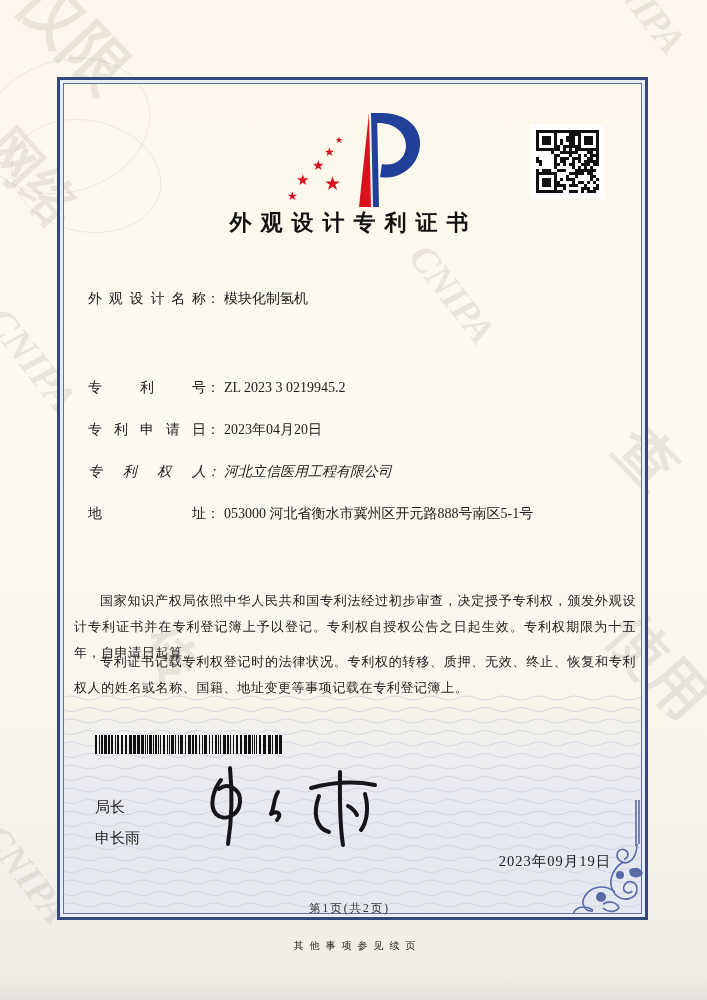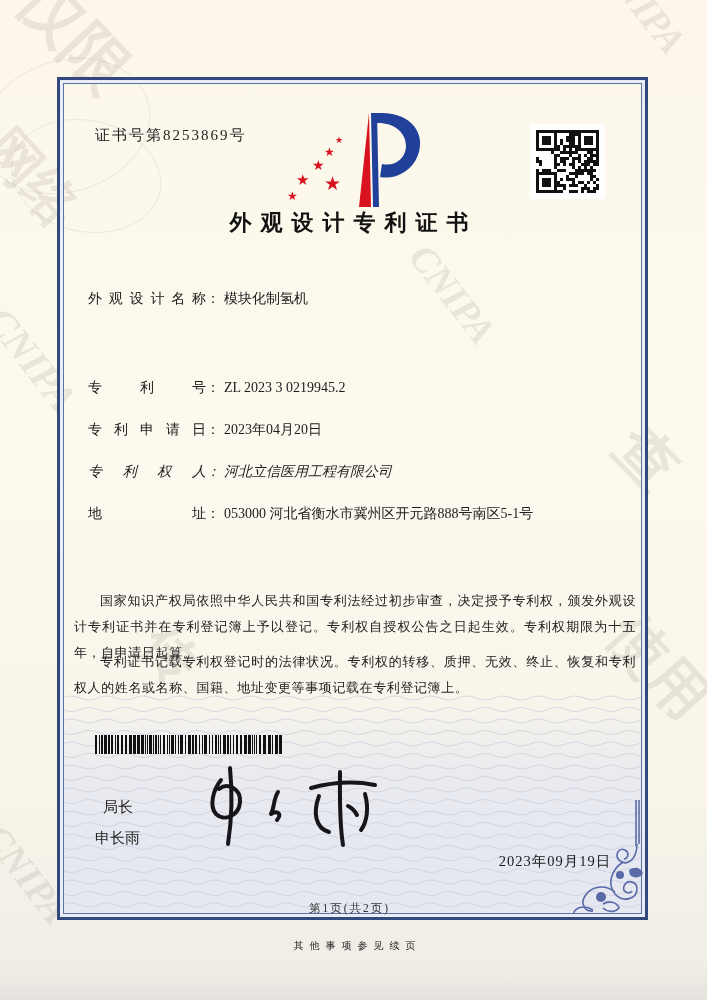--- a/index.html
+++ b/index.html
@@ -44,21 +44,21 @@
   .bodyp{position:absolute;left:74px;width:562px;font-size:13px;line-height:26px;color:#222;
          text-align:justify;text-indent:2em;letter-spacing:0.6px;z-index:3;margin:0;}
   .bp1{top:588px;} .bp2{top:649px;}
   
   .barcode{position:absolute;left:95px;top:735px;z-index:3;}
   
   .waves{position:absolute;left:62px;top:694px;width:581px;height:222px;overflow:hidden;z-index:2;
          background:linear-gradient(180deg,rgba(232,234,242,0) 0%,rgba(230,232,241,0.75) 35%,#e6e8f1 70%);}
   .waves svg{display:block;}
   
-  .sig-title{position:absolute;left:103px;top:798px;font-size:15px;color:#222;z-index:4;
+  .sig-title{position:absolute;left:95px;top:798px;font-size:15px;color:#222;z-index:4;
              font-family:"Liberation Sans","DejaVu Sans",sans-serif;}
   .sig-name{position:absolute;left:95px;top:829px;font-size:15px;color:#222;z-index:4;
             font-family:"Liberation Sans","DejaVu Sans",sans-serif;}
   .sig-hand{position:absolute;left:183px;top:758px;z-index:4;}
   .issue-date{position:absolute;left:455px;top:852px;width:200px;text-align:center;
               font-size:14.5px;letter-spacing:1px;color:#1b1b1b;z-index:4;}
   .flourish{position:absolute;left:573px;top:800px;z-index:4;}
   
   .page-num{position:absolute;left:57px;top:901px;width:585px;text-align:center;font-size:11.5px;
             letter-spacing:2px;color:#333;z-index:4;}
@@ -102,21 +102,20 @@
         <path d="M0 176.5 q9 4 18 0 q9 -4 18 0 q9 4 18 0 q9 -4 18 0 q9 4 18 0 q9 -4 18 0 q9 4 18 0 q9 -4 18 0 q9 4 18 0 q9 -4 18 0 q9 4 18 0 q9 -4 18 0 q9 4 18 0 q9 -4 18 0 q9 4 18 0 q9 -4 18 0 q9 4 18 0 q9 -4 18 0 q9 4 18 0 q9 -4 18 0 q9 4 18 0 q9 -4 18 0 q9 4 18 0 q9 -4 18 0 q9 4 18 0 q9 -4 18 0 q9 4 18 0 q9 -4 18 0 q9 4 18 0 q9 -4 18 0 q9 4 18 0 q9 -4 18 0 q9 4 18 0 q9 -4 18 0" stroke="#c5cbdc" stroke-width="0.8" fill="none" opacity="0.85"></path>
         <path d="M0 188 q9 -4 18 0 q9 4 18 0 q9 -4 18 0 q9 4 18 0 q9 -4 18 0 q9 4 18 0 q9 -4 18 0 q9 4 18 0 q9 -4 18 0 q9 4 18 0 q9 -4 18 0 q9 4 18 0 q9 -4 18 0 q9 4 18 0 q9 -4 18 0 q9 4 18 0 q9 -4 18 0 q9 4 18 0 q9 -4 18 0 q9 4 18 0 q9 -4 18 0 q9 4 18 0 q9 -4 18 0 q9 4 18 0 q9 -4 18 0 q9 4 18 0 q9 -4 18 0 q9 4 18 0 q9 -4 18 0 q9 4 18 0 q9 -4 18 0 q9 4 18 0 q9 -4 18 0 q9 4 18 0" stroke="#c5cbdc" stroke-width="0.8" fill="none" opacity="0.85"></path>
         <path d="M0 199.5 q9 4 18 0 q9 -4 18 0 q9 4 18 0 q9 -4 18 0 q9 4 18 0 q9 -4 18 0 q9 4 18 0 q9 -4 18 0 q9 4 18 0 q9 -4 18 0 q9 4 18 0 q9 -4 18 0 q9 4 18 0 q9 -4 18 0 q9 4 18 0 q9 -4 18 0 q9 4 18 0 q9 -4 18 0 q9 4 18 0 q9 -4 18 0 q9 4 18 0 q9 -4 18 0 q9 4 18 0 q9 -4 18 0 q9 4 18 0 q9 -4 18 0 q9 4 18 0 q9 -4 18 0 q9 4 18 0 q9 -4 18 0 q9 4 18 0 q9 -4 18 0 q9 4 18 0 q9 -4 18 0" stroke="#c5cbdc" stroke-width="0.8" fill="none" opacity="0.85"></path>
         <path d="M0 211 q9 -4 18 0 q9 4 18 0 q9 -4 18 0 q9 4 18 0 q9 -4 18 0 q9 4 18 0 q9 -4 18 0 q9 4 18 0 q9 -4 18 0 q9 4 18 0 q9 -4 18 0 q9 4 18 0 q9 -4 18 0 q9 4 18 0 q9 -4 18 0 q9 4 18 0 q9 -4 18 0 q9 4 18 0 q9 -4 18 0 q9 4 18 0 q9 -4 18 0 q9 4 18 0 q9 -4 18 0 q9 4 18 0 q9 -4 18 0 q9 4 18 0 q9 -4 18 0 q9 4 18 0 q9 -4 18 0 q9 4 18 0 q9 -4 18 0 q9 4 18 0 q9 -4 18 0 q9 4 18 0" stroke="#c5cbdc" stroke-width="0.8" fill="none" opacity="0.85"></path>
         <path d="M0 222.5 q9 4 18 0 q9 -4 18 0 q9 4 18 0 q9 -4 18 0 q9 4 18 0 q9 -4 18 0 q9 4 18 0 q9 -4 18 0 q9 4 18 0 q9 -4 18 0 q9 4 18 0 q9 -4 18 0 q9 4 18 0 q9 -4 18 0 q9 4 18 0 q9 -4 18 0 q9 4 18 0 q9 -4 18 0 q9 4 18 0 q9 -4 18 0 q9 4 18 0 q9 -4 18 0 q9 4 18 0 q9 -4 18 0 q9 4 18 0 q9 -4 18 0 q9 4 18 0 q9 -4 18 0 q9 4 18 0 q9 -4 18 0 q9 4 18 0 q9 -4 18 0 q9 4 18 0 q9 -4 18 0" stroke="#c5cbdc" stroke-width="0.8" fill="none" opacity="0.85"></path>
       </svg>
   </div>
 
   <div class="frame"></div>
 
-  <div class="cert-no">证书号第8253869号</div>
 
   <div class="logo">
     <span class="star" style="left:52px;top:26px;font-size:9px;">★</span>
     <span class="star" style="left:41px;top:36px;font-size:12px;">★</span>
     <span class="star" style="left:29px;top:49px;font-size:14px;">★</span>
     <span class="star" style="left:13px;top:63px;font-size:15px;">★</span>
     <span class="star" style="left:41px;top:64px;font-size:19px;">★</span>
     <span class="star" style="left:4px;top:80px;font-size:12px;">★</span>
     <svg style="position:absolute;left:58px;top:0;" width="90" height="100" viewBox="0 0 80 100" xmlns="http://www.w3.org/2000/svg">
       <polygon points="23,3 13,97 25,97" fill="#d8121e"></polygon>

